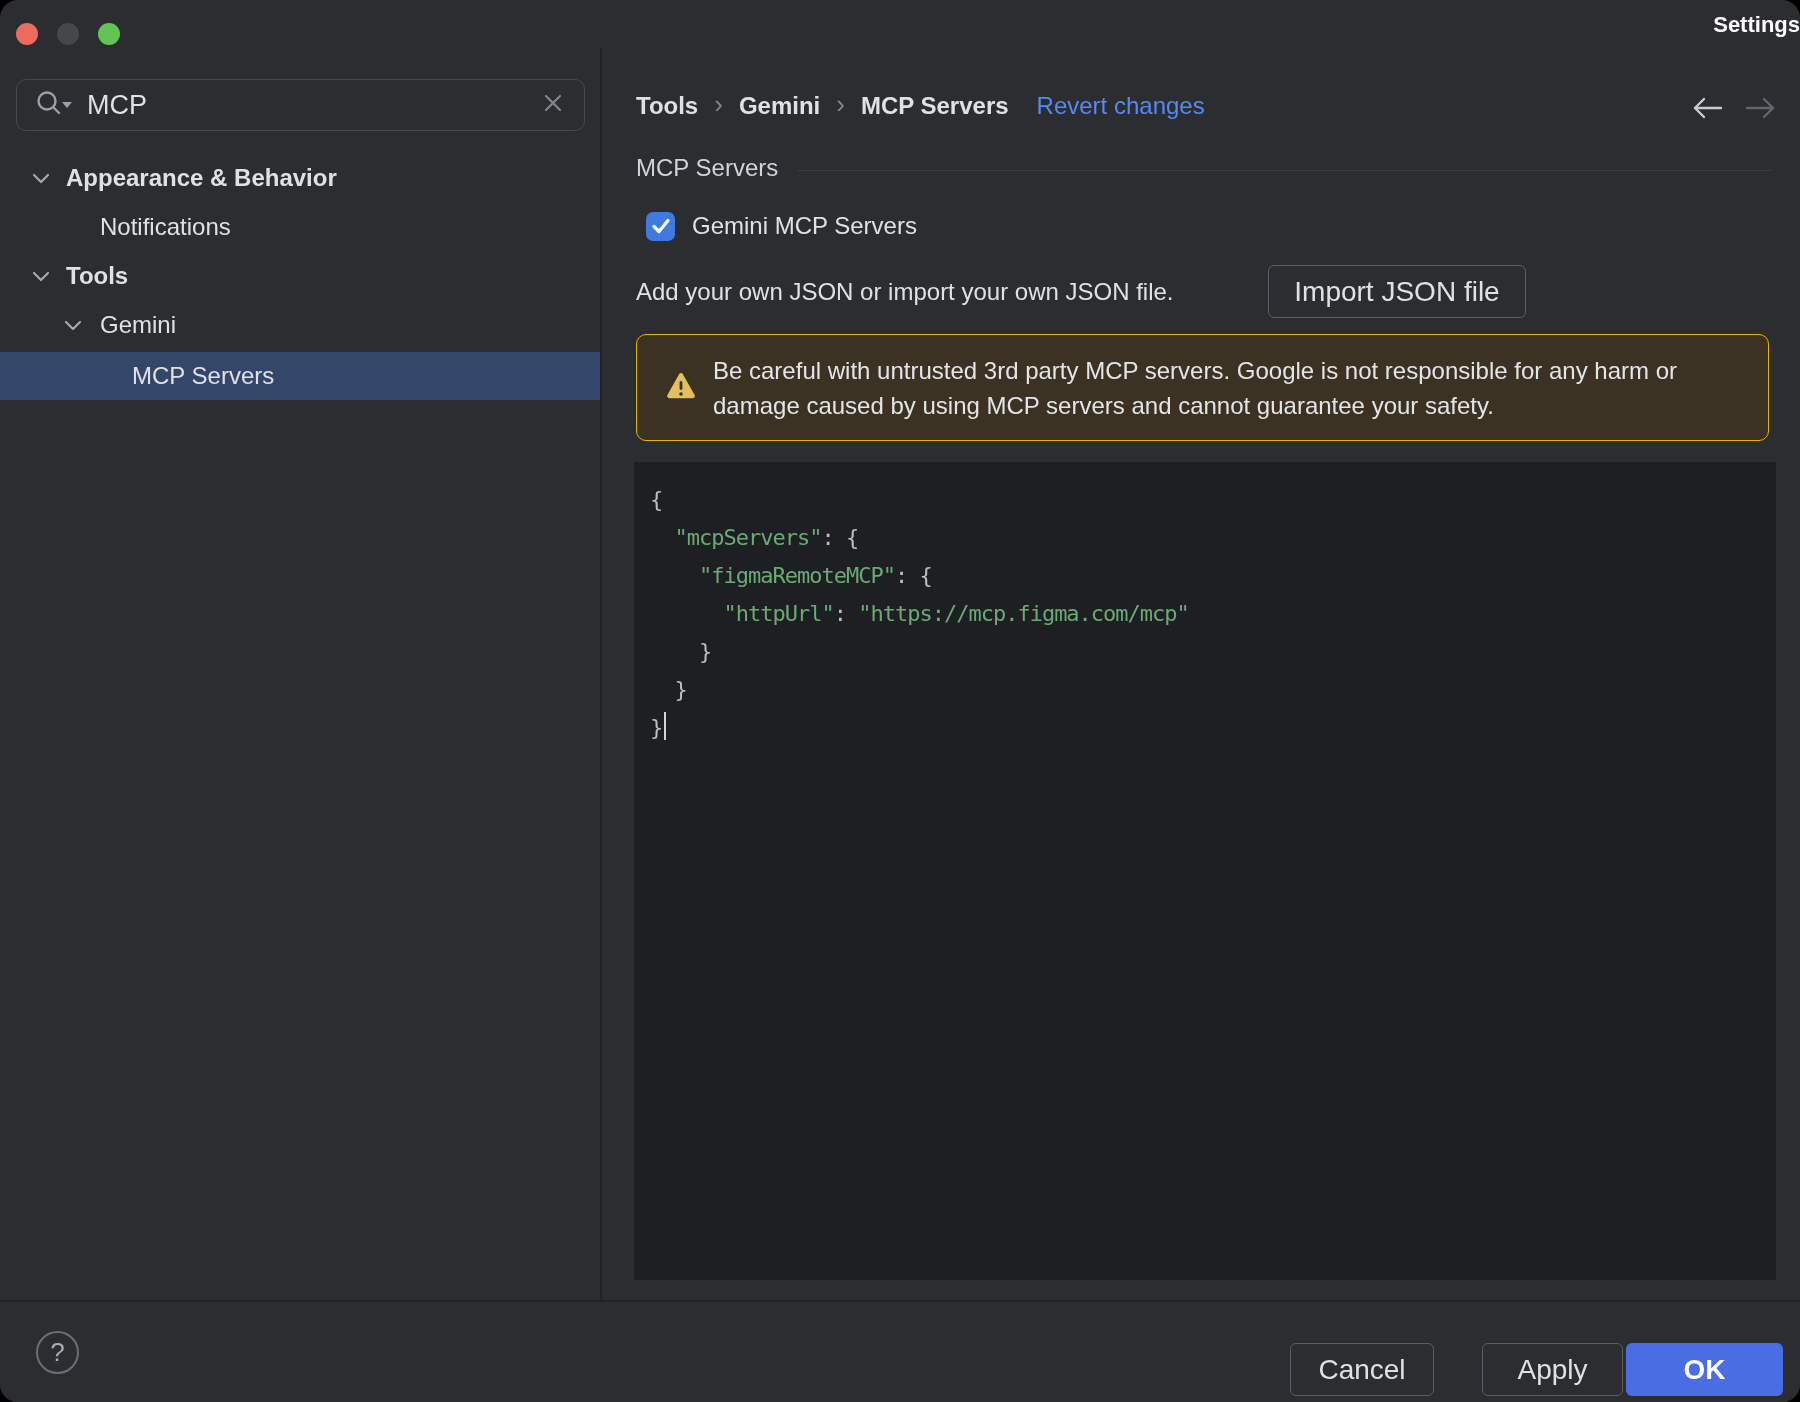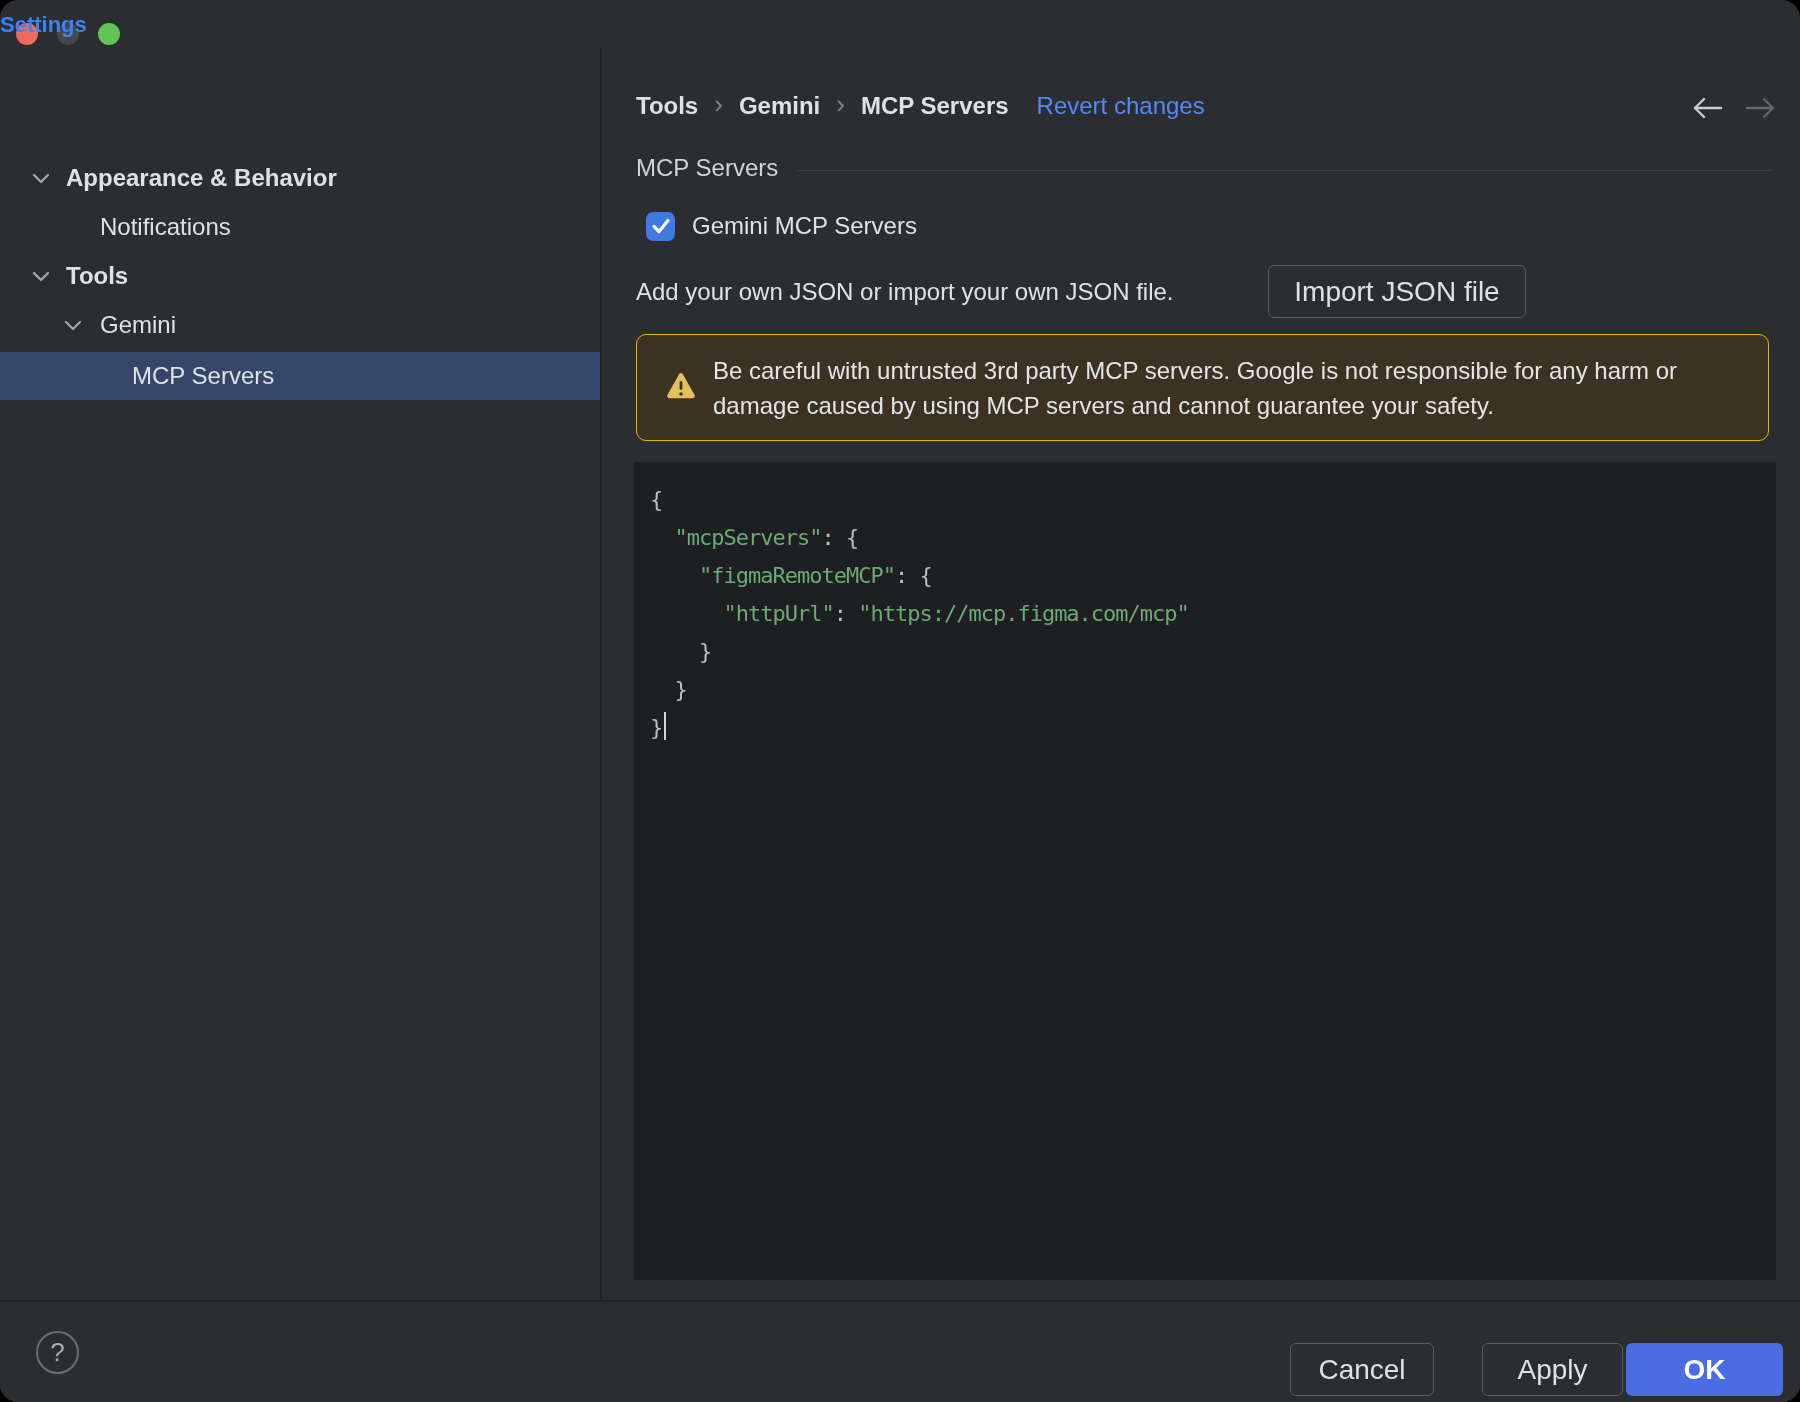--- a/index.html
+++ b/index.html
@@ -10,21 +10,21 @@
     background:#2b2d30; border-radius:18px; overflow:hidden;
     color:#dfe1e5;
   }
   
   .titlebar{ position:absolute; left:0; top:0; width:100%; height:48px; }
   .light{ position:absolute; top:23px; width:22px; height:22px; border-radius:50%; }
   .light.red{ left:16px; background:#ec6a5e; }
   .light.gray{ left:57px; background:#45474b; }
   .light.green{ left:98px; background:#61c454; }
   .win-title{ position:absolute; left:0; top:0; width:100%; height:48px; line-height:50px;
-    text-align:left; font-size:22px; font-weight:700; color:#3b82f6; }
+    text-align:right; font-size:22px; font-weight:700; color:#ffffff; }
   
   .sidebar{ position:absolute; left:0; top:48px; width:600px; height:1252px; }
   .vdivider{ position:absolute; left:600px; top:48px; width:2px; height:1252px; background:#202225; }
   .searchbox{ position:absolute; left:16px; top:31px; width:569px; height:52px;
     border:1px solid #47494e; border-radius:10px; display:flex; align-items:center; }
   .searchbox .mag{ margin-left:16px; flex:0 0 auto; }
   .searchbox input{ flex:1 1 auto; background:transparent; border:none; outline:none;
     color:#dfe1e5; font-size:27px; font-family:"Liberation Sans",sans-serif; margin-left:12px; }
   .searchbox .clear{ margin-right:20px; flex:0 0 auto; cursor:default; }
   .tree-row{ position:absolute; left:0; width:600px; height:49px; display:flex; align-items:center;
@@ -87,20 +87,36 @@
 <div id="window">
 
   <div class="titlebar">
     <div class="light red"></div>
     <div class="light gray"></div>
     <div class="light green"></div>
     <div class="win-title">Settings</div>
   </div>
 
   <div class="sidebar">
+    <div class="searchbox">
+      <span class="mag">
+        <svg width="42" height="30" viewBox="0 0 42 30">
+          <circle cx="14" cy="13" r="8.5" fill="none" stroke="#9da0a6" stroke-width="2.4"></circle>
+          <line x1="20.5" y1="19.5" x2="26" y2="25" stroke="#9da0a6" stroke-width="2.4" stroke-linecap="round"></line>
+          <polygon points="29,14 39,14 34,20" fill="#9da0a6"></polygon>
+        </svg>
+      </span>
+      <input type="text" value="MCP" style="">
+      <span class="clear">
+        <svg width="22" height="22" viewBox="0 0 22 22">
+          <line x1="4" y1="4" x2="18" y2="18" stroke="#85878c" stroke-width="2.2" stroke-linecap="round"></line>
+          <line x1="18" y1="4" x2="4" y2="18" stroke="#85878c" stroke-width="2.2" stroke-linecap="round"></line>
+        </svg>
+      </span>
+    </div>
 
     <div class="tree-row r1">
       <span class="chev">
         <svg width="22" height="14" viewBox="0 0 22 14">
             <polyline points="4,3 11,10 18,3" fill="none" stroke="#a6a9ae" stroke-width="2.2" stroke-linecap="round" stroke-linejoin="round"></polyline>
           </svg>
       </span>
       <span class="lbl">Appearance &amp; Behavior</span>
     </div>
     <div class="tree-row r2">

